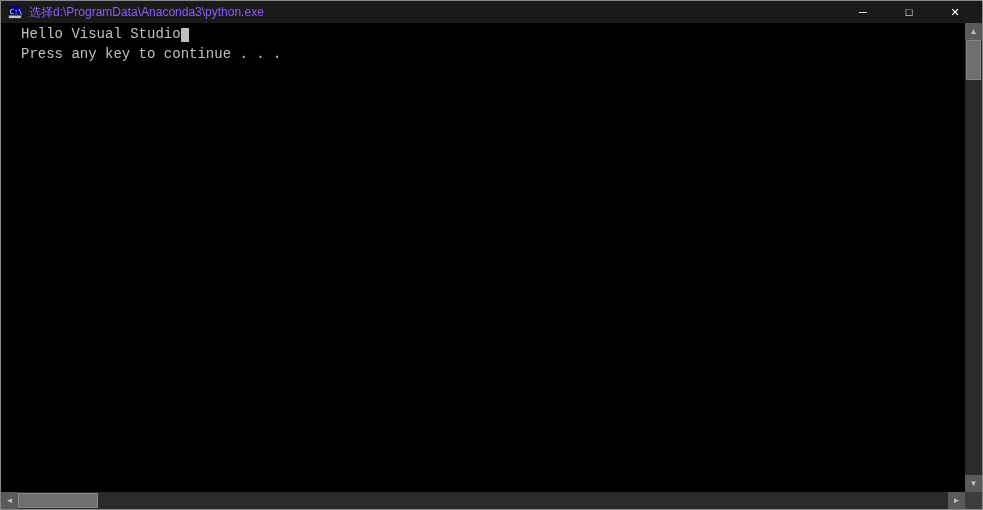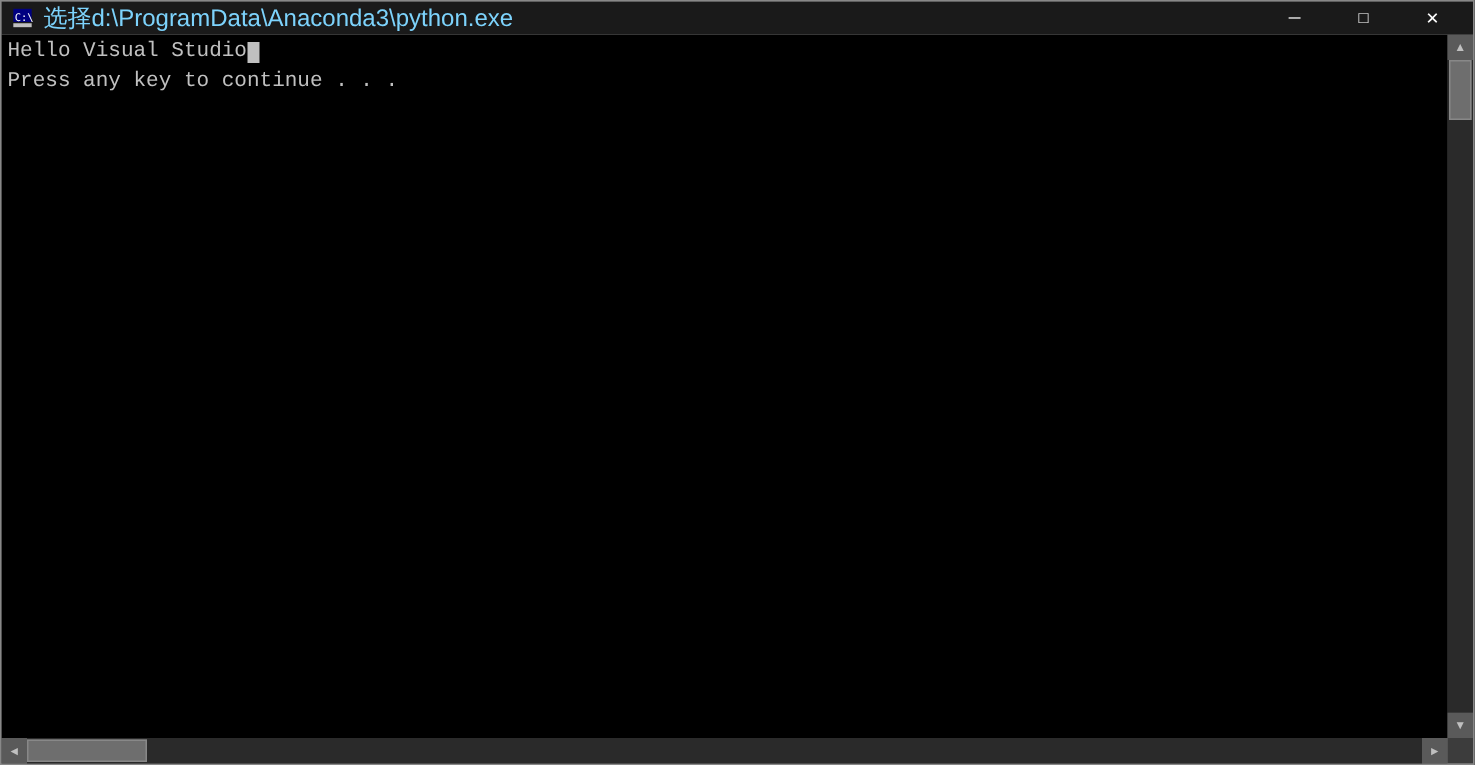--- a/index.html
+++ b/index.html
@@ -47,22 +47,22 @@
       align-items: center;
       justify-content: center;
     }
 
     .titlebar-icon svg {
       width: 14px;
       height: 14px;
     }
 
     .titlebar-title {
-      color: #7dd3fc;
-      font-size: 16px;
+      color: #8b5cf6;
+      font-size: 12px;
       font-family: 'Segoe UI', sans-serif;
     }
 
     .titlebar-controls {
       display: flex;
       align-items: center;
       height: 22px;
     }
 
     .titlebar-btn {
@@ -80,21 +80,21 @@
 
     .console-body {
       flex: 1;
       background: #000000;
       display: flex;
       overflow: hidden;
     }
 
     .console-content {
       flex: 1;
-      padding: 2px 4px;
+      padding: 2px 20px;
       overflow: hidden;
       position: relative;
     }
 
     .console-text {
       color: #c0c0c0;
       font-family: 'Courier New', Consolas, monospace;
       font-size: 14px;
       line-height: 1.4;
       white-space: pre;

